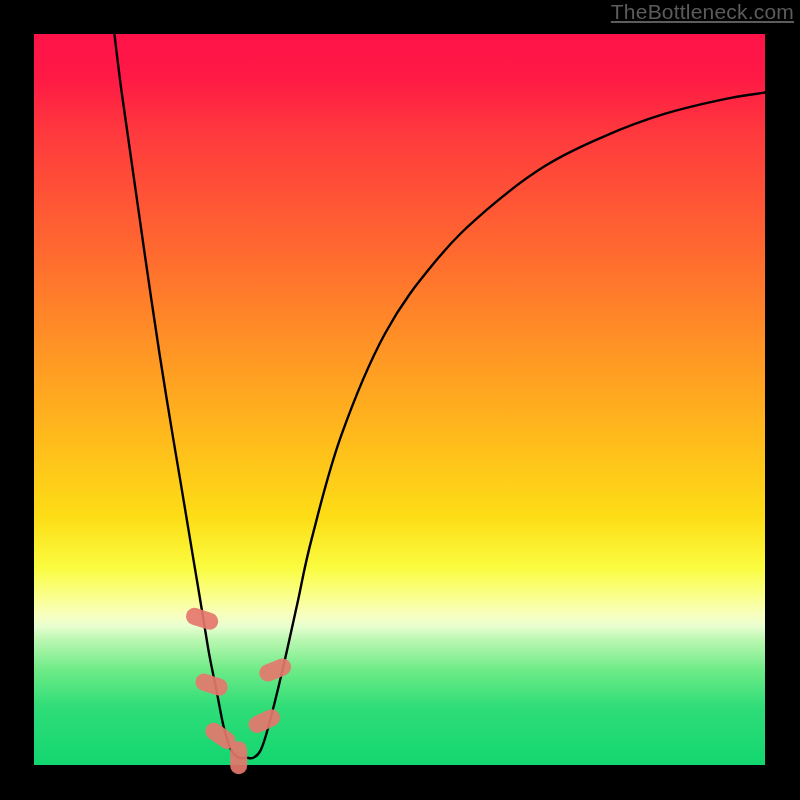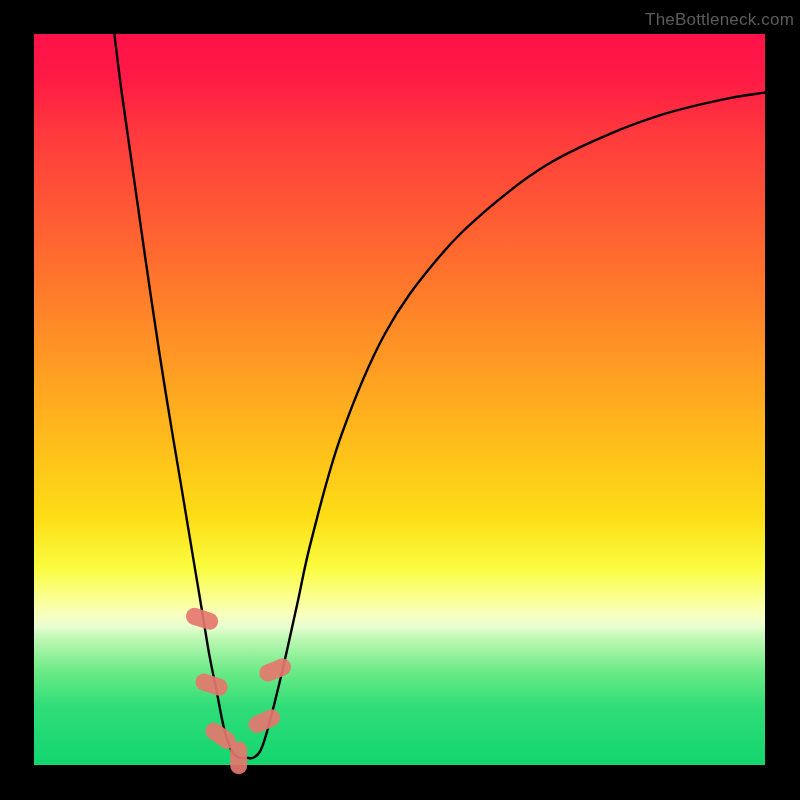--- a/index.html
+++ b/index.html
@@ -40,25 +40,26 @@
       #f8ffc0 79.5%,
       #e8ffd0 81%,
       #b8f7b0 83%,
       #6eeb87 87%,
       #30dd78 92%,
       #12d66f 100%
     );
   }
   .watermark {
     position: absolute;
-    top: 10px;
+    top: 0;
     right: 6px;
     color: #5c5c5c;
-    font-size: 17px;
+    font-size: 21px;
     letter-spacing: 0.2px;
+    text-decoration: underline;
   }
   svg.curve {
     position: absolute;
     left: 0;
     top: 0;
     width: 731px;
     height: 731px;
     overflow: visible;
   }
   .blob {

